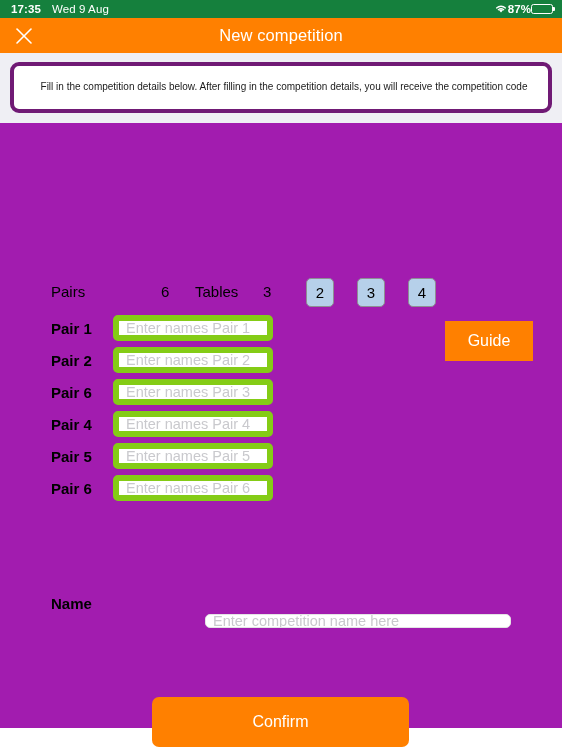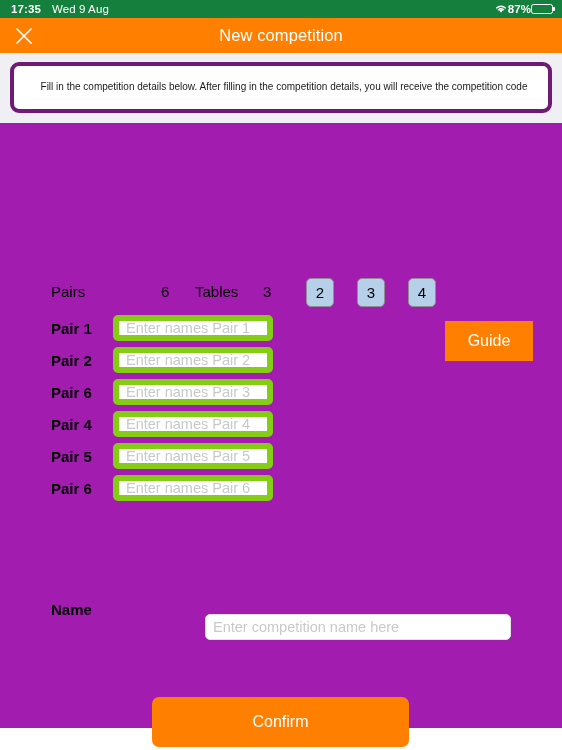--- a/index.html
+++ b/index.html
@@ -203,21 +203,21 @@
     width: 460px;
   }
   .name-label {
     font-size: 15px;
     font-weight: bold;
     color: #000000;
     width: 154px;
   }
   .name-input {
     flex: 1;
-    height: 26px;
+    height: 14px;
     border: 1px solid #e3e3e5;
     border-radius: 5px;
     background: #ffffff;
     font-size: 14.5px;
     font-family: "Liberation Sans", sans-serif;
     color: #000000;
     padding: 4px 7px;
     box-sizing: border-box;
     outline: none;
     margin-top: 36px;

